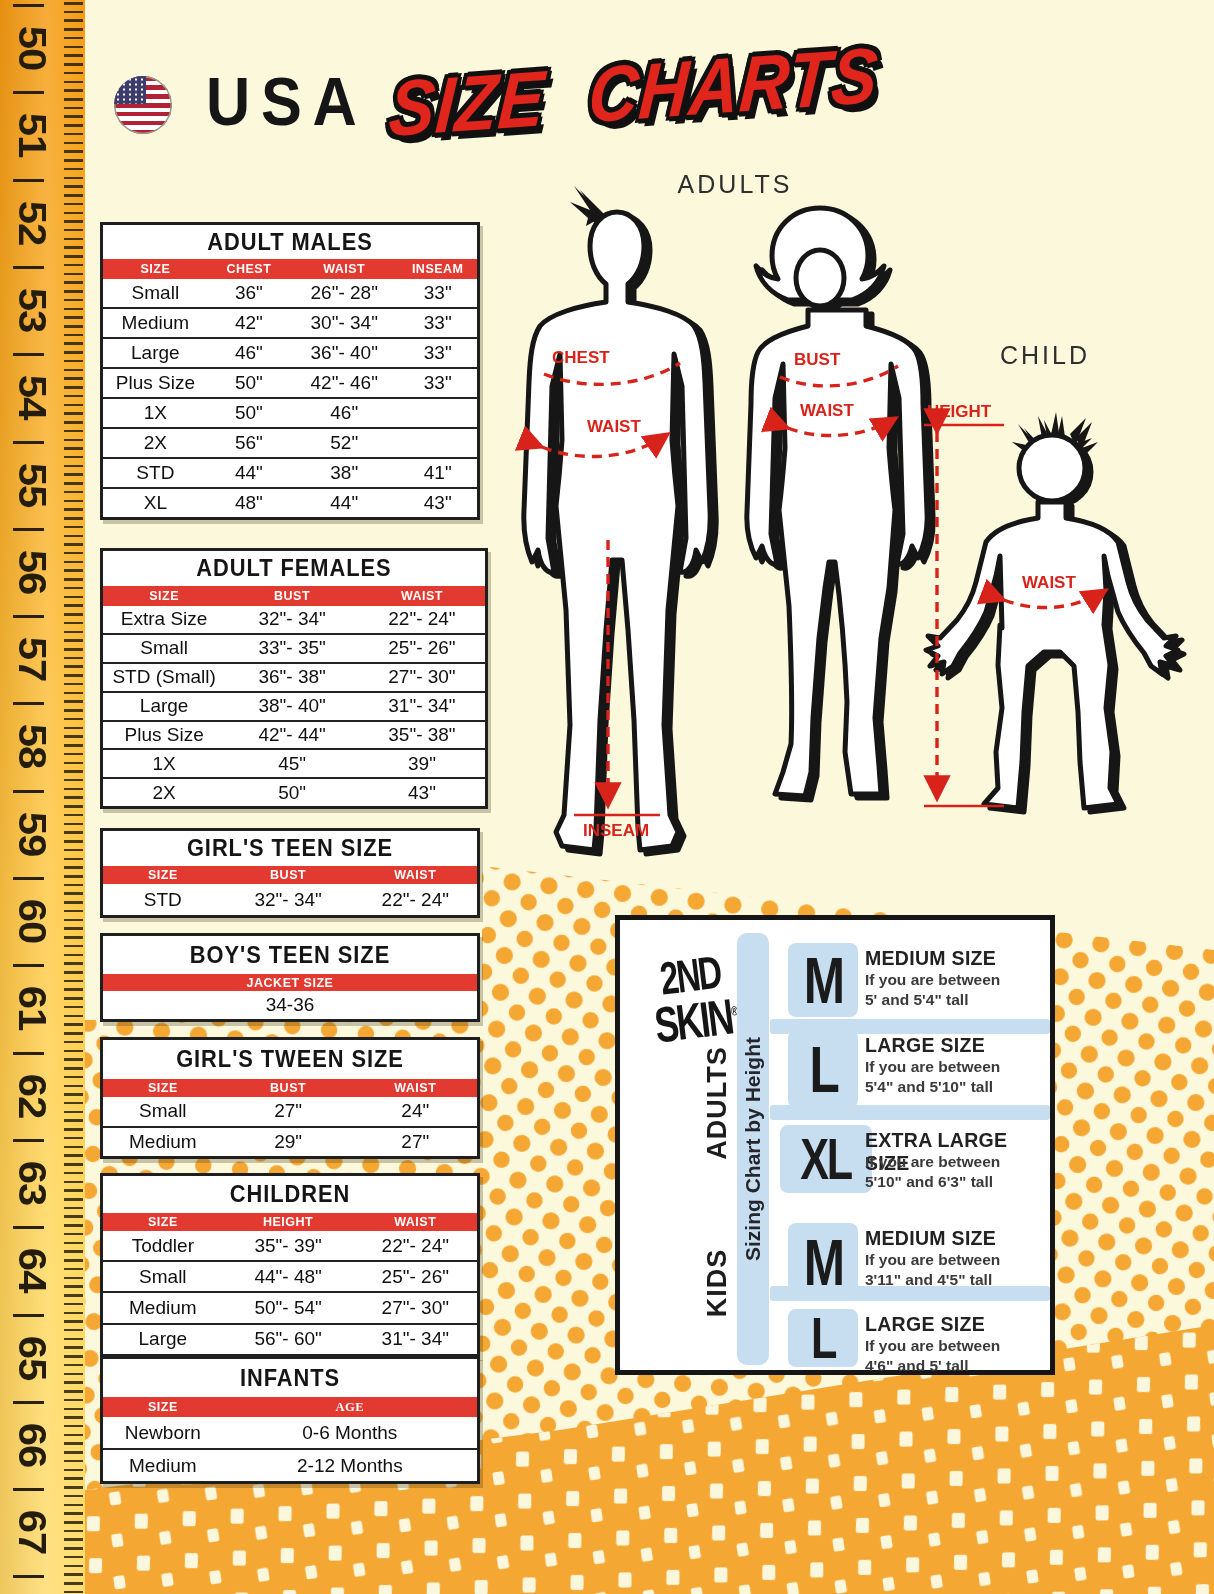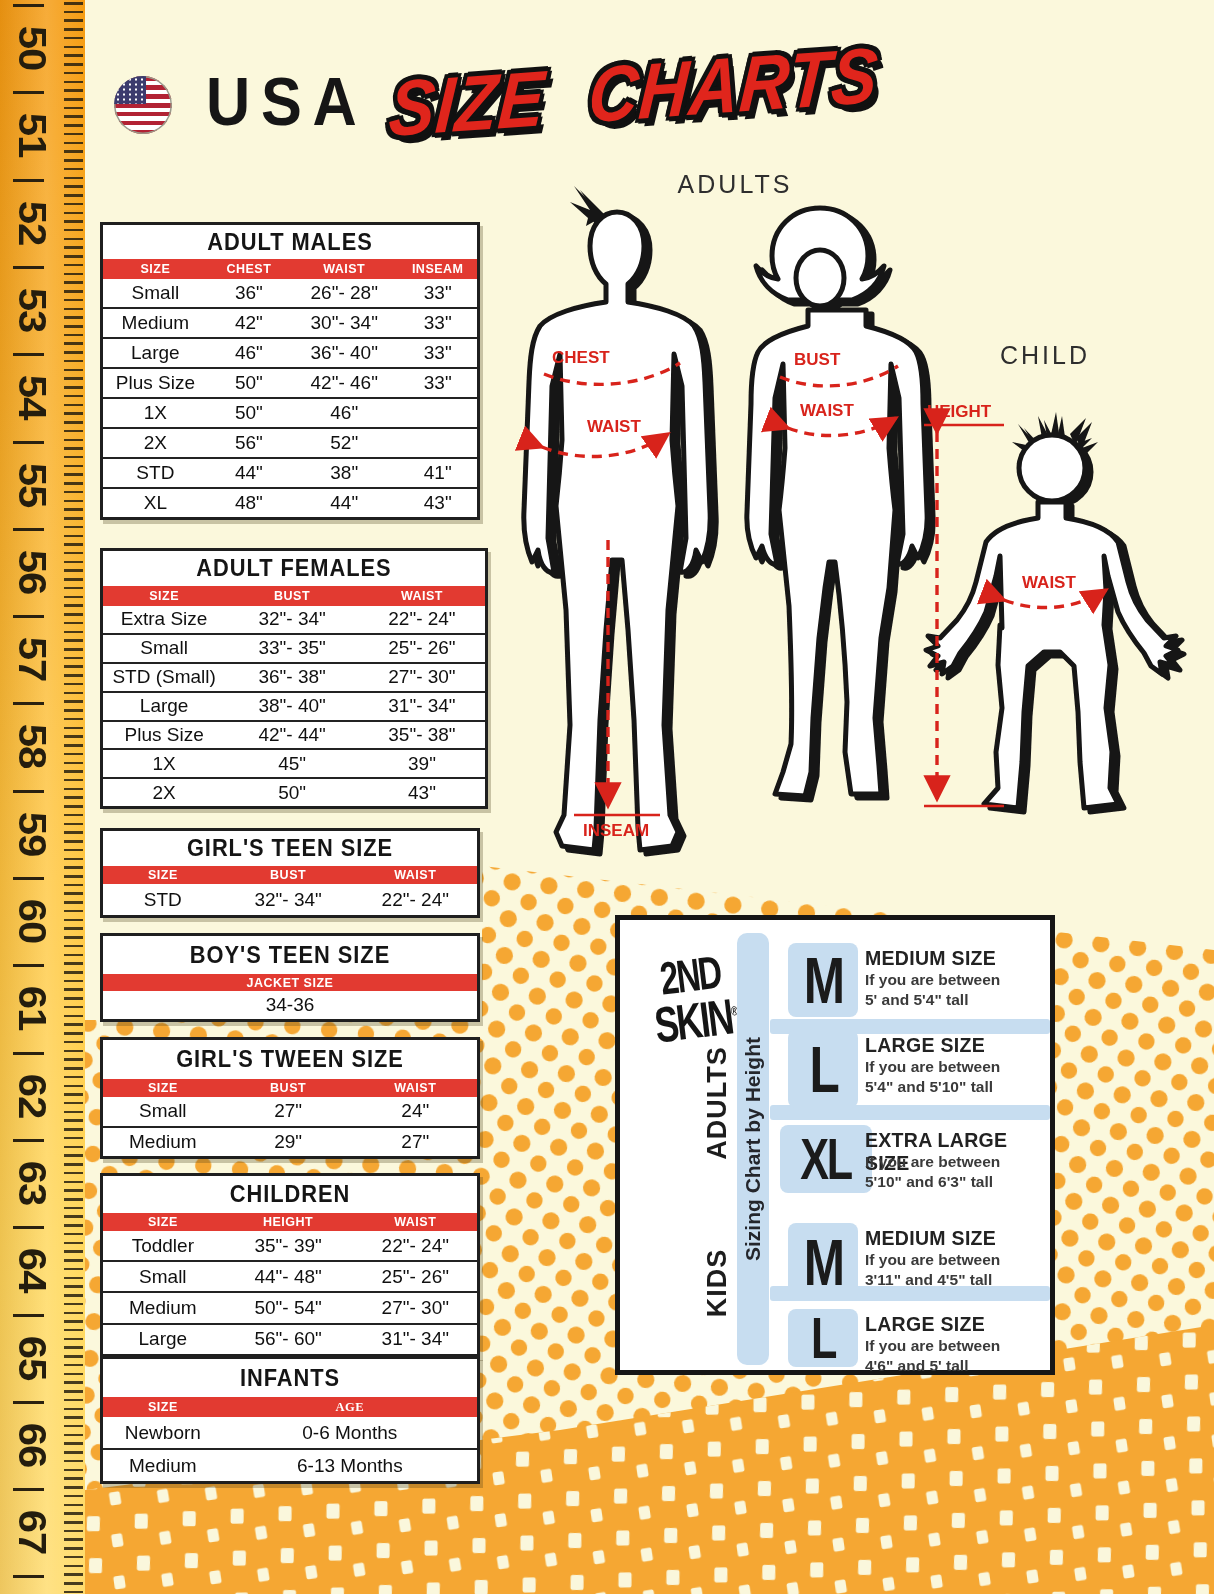--- a/index.html
+++ b/index.html
@@ -552,21 +552,21 @@
         <div class="tbl-head" style="height: 20px;">
           <div class="c" style="width: 32%;">SIZE</div>
           <div class="c" style="width: 68%; font-family: Liberation Serif, serif;">AGE</div>
         </div>
         <div class="tbl-row" style="height: 31px;">
           <div class="c" style="width: 32%;">Newborn</div>
           <div class="c" style="width: 68%;">0-6 Months</div>
         </div>
         <div class="tbl-row" style="height: 31px;">
           <div class="c" style="width: 32%;">Medium</div>
-          <div class="c" style="width: 68%;">6-13 Months</div>
+          <div class="c" style="width: 68%;">2-12 Months</div>
         </div>
       </div>
     </div>
 
   <div class="szbox">
     <div class="brand">
       <div class="l1"><span>2ND</span></div>
       <div class="l2"><span>SKIN</span><sup>®</sup></div>
     </div>
     <div class="vlabel" style="left:27px;top:168px;width:140px;height:30px;font-size:27px;letter-spacing:1px;">ADULTS</div>

